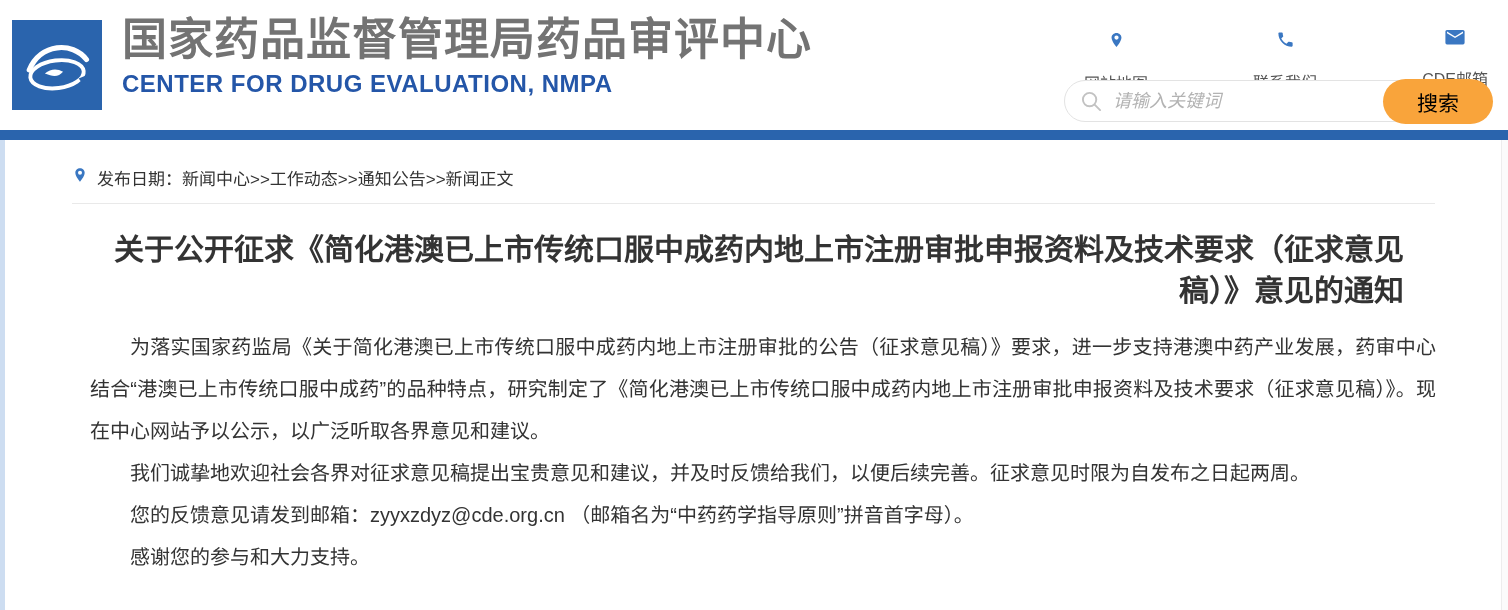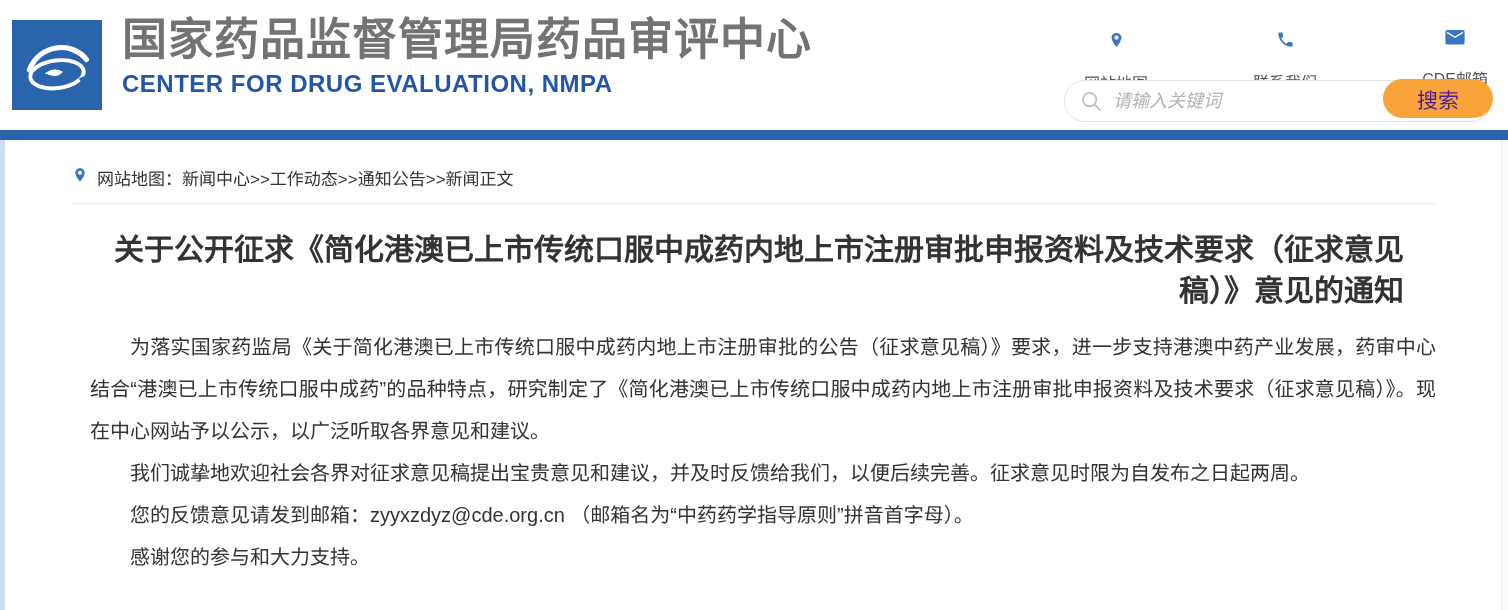--- a/index.html
+++ b/index.html
@@ -22,22 +22,22 @@
               text-decoration: none; cursor: pointer; white-space: nowrap; flex-direction: column; }
   .top-link svg { display: block; }
 
   .search-bar { position: absolute; right: 16px; top: 80px; width: 428px; height: 42px;
                 border: 1px solid #e3e3e3; border-radius: 22px; background: #fff; }
   .search-glass { position: absolute; left: 16px; top: 10px; }
   .search-input { position: absolute; left: 46px; top: 1px; height: 38px; width: 250px;
                   border: none; outline: none; font-size: 18px; color: #333;
                   font-family: "Liberation Sans", sans-serif; background: transparent; font-style: italic; }
   .search-input::placeholder { color: #b3b3b3; }
-  .search-btn { position: absolute; right: -2px; top: -2px; width: 110px; height: 39px;
-                border: none; border-radius: 23px; background: #F9A43B; color: #4c1d95;
+  .search-btn { position: absolute; right: -2px; top: -2px; width: 110px; height: 45px;
+                border: none; border-radius: 23px; background: #F9A43B; color: #000000;
                 font-size: 21px; cursor: pointer; font-family: "Liberation Sans", sans-serif; }
 
   
   .nav-bar { height: 10px; background: #2A64AD; }
 
   
   .left-stripe { position: absolute; left: 0; top: 140px; width: 5px; height: 470px; background: #cdddf1; }
   .scroll-track { position: absolute; right: 0; top: 140px; width: 7px; height: 470px;
                   background: #fbfbfb; border-left: 1px solid #ededed; }
 
@@ -120,21 +120,21 @@
   <div class="nav-bar"></div>
 
   <main>
 
     <div class="breadcrumb">
       <span>
         <svg width="16" height="20" viewBox="0 0 24 24" fill="#3A77C2">
           <path d="M12 2C8.1 2 5 5.1 5 8.5 5 13.8 12 22 12 22s7-8.2 7-13.5C19 5.1 15.9 2 12 2zm0 9.5a3 3 0 1 1 0-6 3 3 0 0 1 0 6z"></path>
         </svg>
       </span>
-      <span>网站地图：</span>
+      <span>发布日期：</span>
       <span class="breadcrumb-path">新闻中心&gt;&gt;工作动态&gt;&gt;通知公告&gt;&gt;新闻正文</span>
     </div>
 
     <article>
       <h2 class="article-title">关于公开征求《简化港澳已上市传统口服中成药内地上市注册审批申报资料及技术要求（征求意见稿）》意见的通知</h2>
       <div class="article-body">
         <p>为落实国家药监局《关于简化港澳已上市传统口服中成药内地上市注册审批的公告（征求意见稿）》要求，进一步支持港澳中药产业发展，药审中心结合“港澳已上市传统口服中成药”的品种特点，研究制定了《简化港澳已上市传统口服中成药内地上市注册审批申报资料及技术要求（征求意见稿）》。现在中心网站予以公示，以广泛听取各界意见和建议。</p>
         <p>我们诚挚地欢迎社会各界对征求意见稿提出宝贵意见和建议，并及时反馈给我们，以便后续完善。征求意见时限为自发布之日起两周。</p>
         <p>您的反馈意见请发到邮箱：zyyxzdyz@cde.org.cn （邮箱名为“中药药学指导原则”拼音首字母）。</p>
         <p>感谢您的参与和大力支持。</p>

